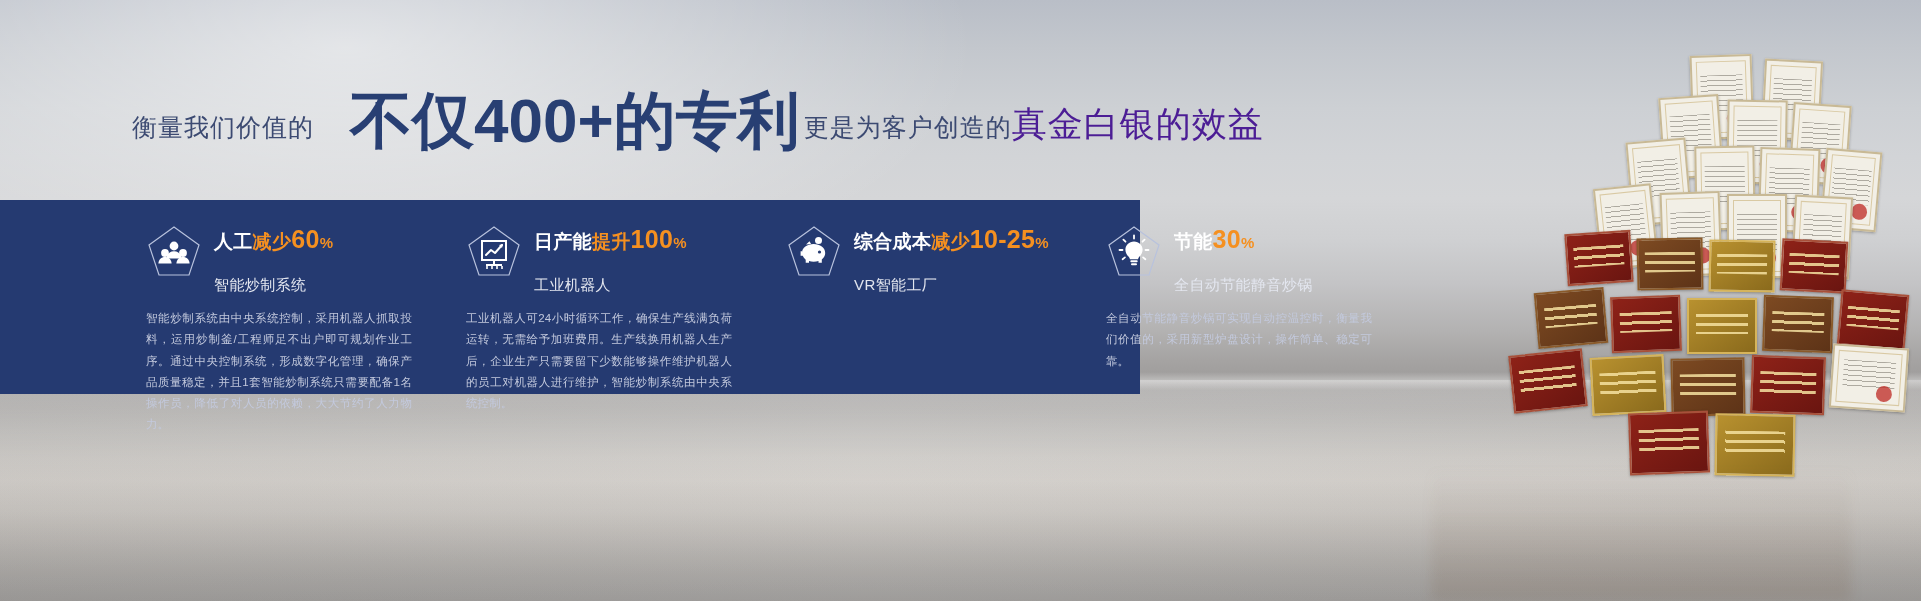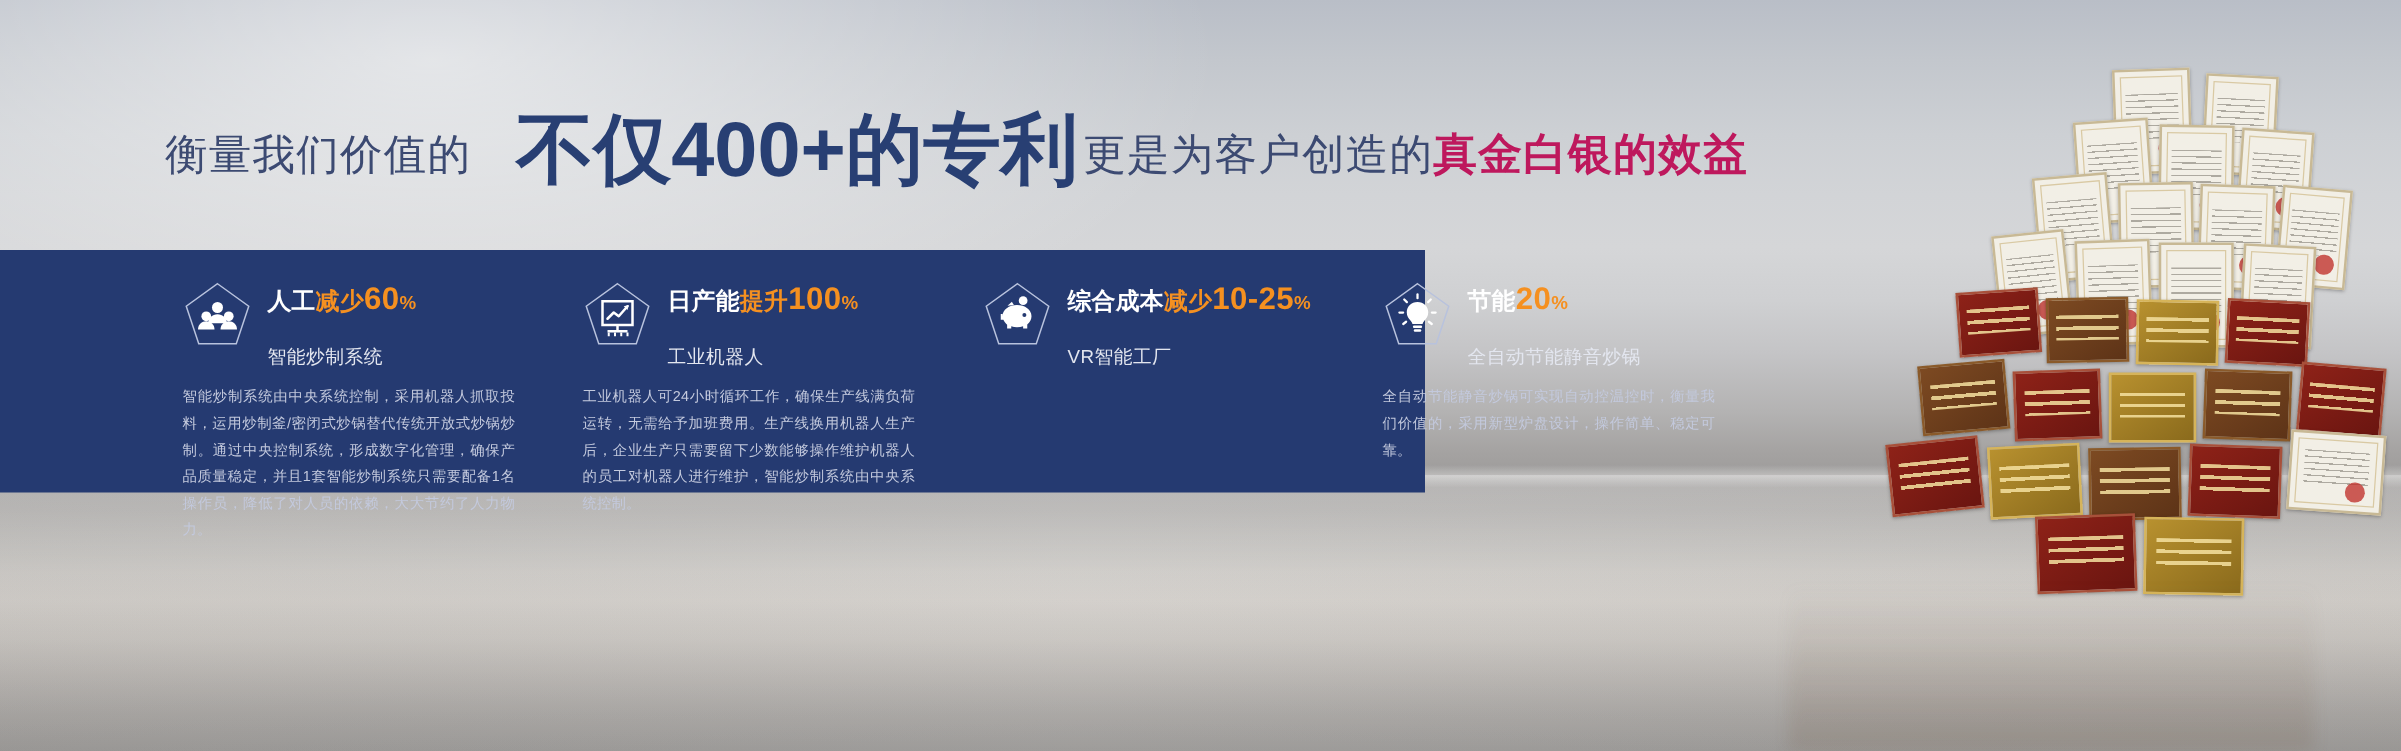--- a/index.html
+++ b/index.html
@@ -50,40 +50,40 @@
 
   
   #headline {
     position: absolute;
     left: 132px; top: 84px;
     height: 56px;
     display: flex; align-items: baseline;
     white-space: nowrap;
   }
   .hl-normal {
-    font-size: 34px;
+    font-size: 25px;
     color: #3c4a72;
     letter-spacing: 1px;
     font-weight: 400;
   }
   .hl-big {
     font-size: 62px;
     color: #283f73;
     font-weight: 700;
     letter-spacing: 0px;
     line-height: 1;
     position: relative;
     top: 6px;
     padding: 0 4px;
     margin-left: 32px;
   }
   .hl-orange {
     font-size: 35px;
-    color: #be185d;
-    font-weight: 700;
+    color: #4c1d95;
+    font-weight: 400;
     letter-spacing: 1px;
   }
 
   
   #panel {
     position: absolute;
     left: 0; top: 200px;
     width: 1140px; height: 194px;
     background: #253a71;
   }
@@ -356,21 +356,21 @@
               <circle cx="37" cy="29" r="3.9"></circle>
               <path d="M30.4 39.5c0-3.8 3-6.5 6.6-6.5s6.6 2.7 6.6 6.5z"></path>
             </g>
           </svg>
         </div>
         <div class="feature-titles">
           <div class="feature-title"><span>人工</span><span class="hi">减少</span><span class="num">60</span><span class="pct">%</span></div>
           <div class="feature-sub">智能炒制系统</div>
         </div>
       </div>
-      <div class="feature-body">智能炒制系统由中央系统控制，采用机器人抓取投料，运用炒制釜/密闭式炒锅替代传统开放式炒锅炒制。通过中央控制系统，形成数字化管理，确保产品质量稳定，并且1套智能炒制系统只需要配备1名操作员，降低了对人员的依赖，大大节约了人力物力。</div>
+      <div class="feature-body">智能炒制系统由中央系统控制，采用机器人抓取投料，运用炒制釜/工程师足不出户即可规划作业工序。通过中央控制系统，形成数字化管理，确保产品质量稳定，并且1套智能炒制系统只需要配备1名操作员，降低了对人员的依赖，大大节约了人力物力。</div>
     </div>
 
     <div class="feature">
       <div class="feature-head">
         <div class="penta-wrap">
           <svg width="56" height="56" viewBox="0 0 56 56">
             <polygon points="28,3 53,21 43,51 13,51 3,21" fill="none" stroke="#b8c2dd" stroke-width="1.2"></polygon>
             <rect x="16" y="17" width="24" height="19" fill="none" stroke="#ffffff" stroke-width="2"></rect>
             <polyline points="20,31 25,26 29,29 36,21" fill="none" stroke="#ffffff" stroke-width="2" stroke-linecap="round" stroke-linejoin="round"></polyline>
             <polygon points="33,21 37,20 36,24" fill="#ffffff"></polygon>
@@ -427,21 +427,21 @@
               <line x1="17.4" y1="15.6" x2="19.5" y2="17.7"></line>
               <line x1="38.6" y1="15.6" x2="36.5" y2="17.7"></line>
               <line x1="13.5" y1="26" x2="16.5" y2="26"></line>
               <line x1="42.5" y1="26" x2="39.5" y2="26"></line>
               <line x1="16.6" y1="35.2" x2="18.9" y2="33.4"></line>
               <line x1="39.4" y1="35.2" x2="37.1" y2="33.4"></line>
             </g>
           </svg>
         </div>
         <div class="feature-titles">
-          <div class="feature-title"><span>节能</span><span class="hi"></span><span class="num">20</span><span class="pct">%</span></div>
+          <div class="feature-title"><span>节能</span><span class="hi"></span><span class="num">30</span><span class="pct">%</span></div>
           <div class="feature-sub">全自动节能静音炒锅</div>
         </div>
       </div>
       <div class="feature-body">全自动节能静音炒锅可实现自动控温控时，衡量我们价值的，采用新型炉盘设计，操作简单、稳定可靠。</div>
     </div>
 
   </div>
 </div>
 
 </body></html>

